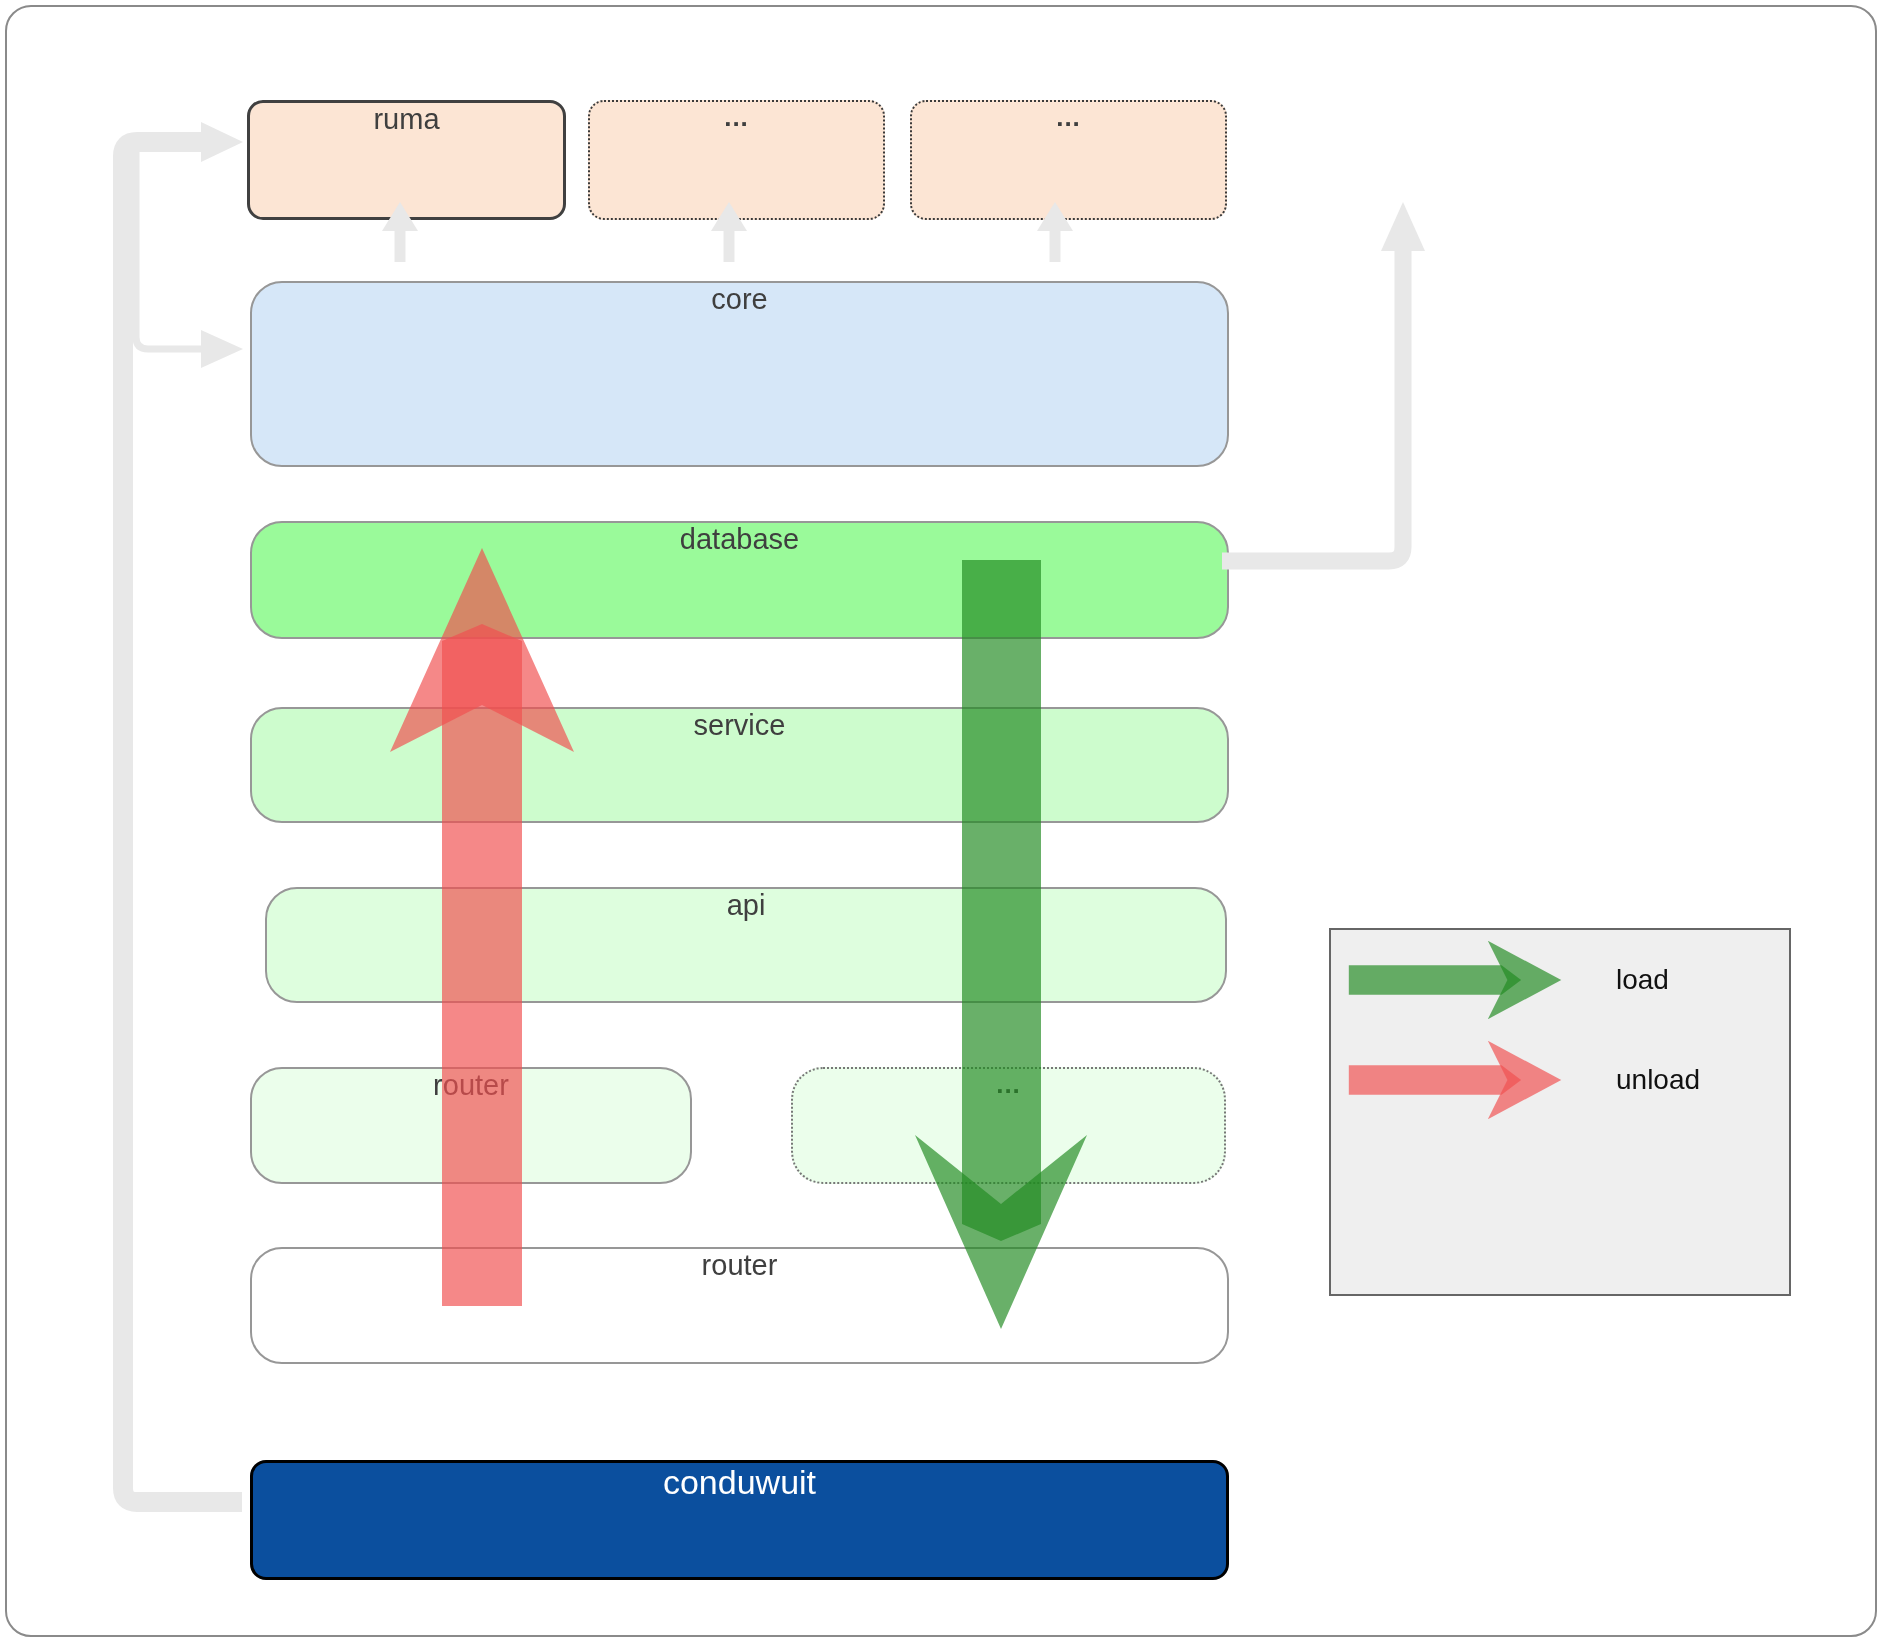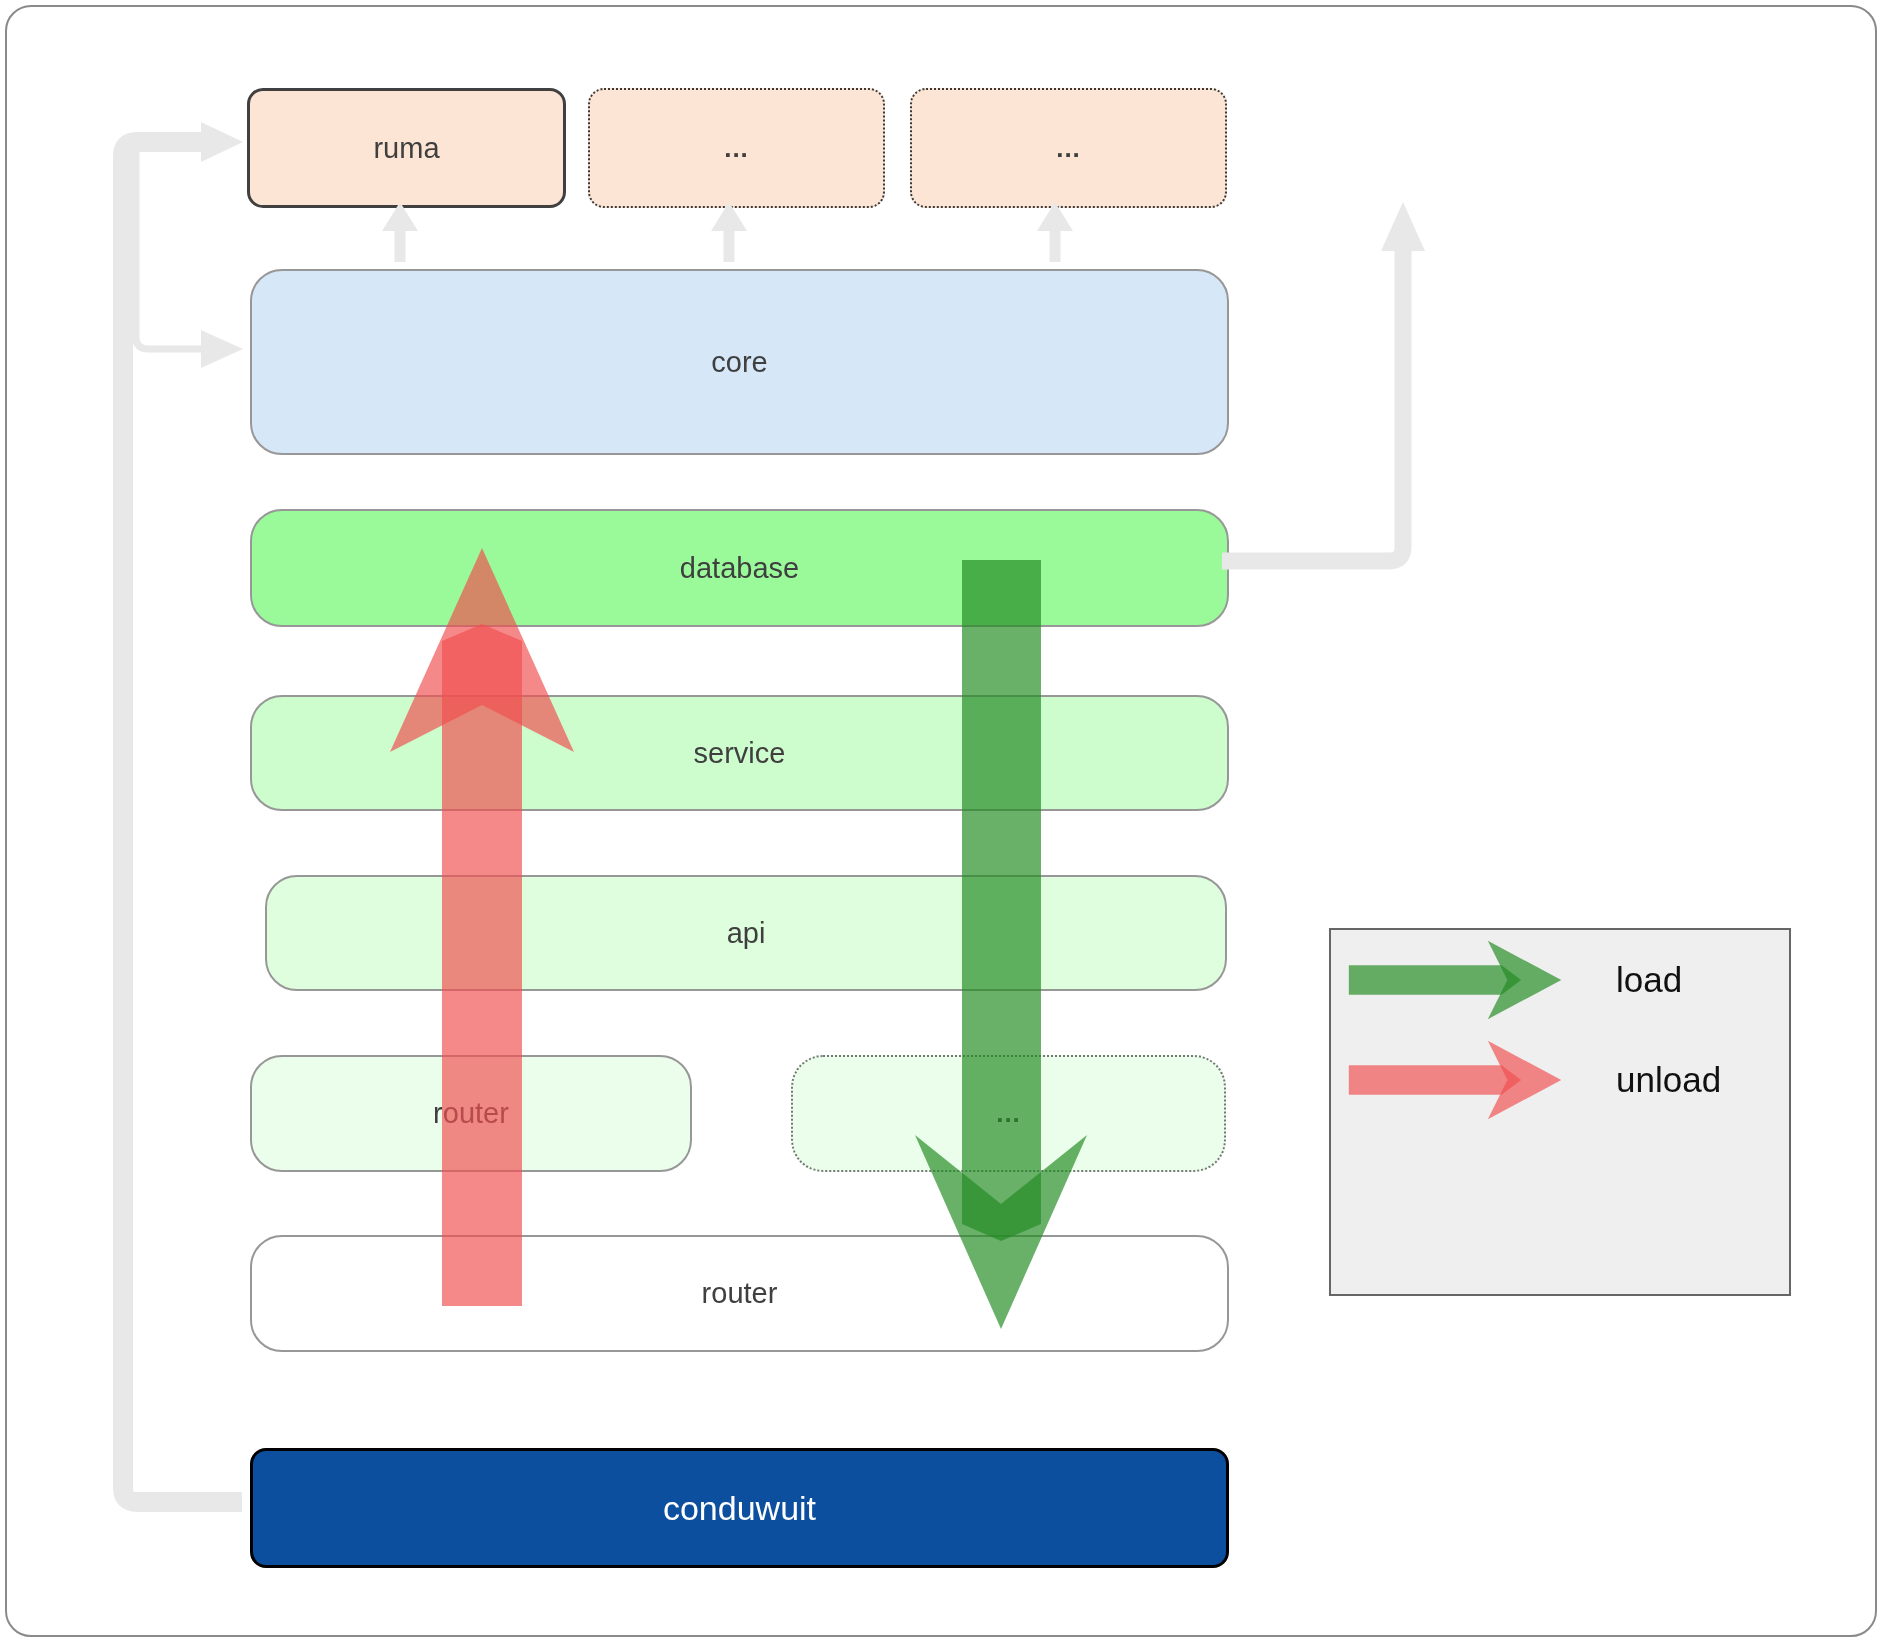--- a/index.html
+++ b/index.html
@@ -10,22 +10,22 @@
     --stack-border:#979797; --connector:#e8e8e8;
     --load-green:#228b22; --unload-red:#f05050;
     --legend-bg:#efefef; --legend-border:#666666;
     --text:#3f3f3f; --frame-border:#8a8a8a; --canvas-bg:#ffffff;
   }
   *{margin:0;padding:0;box-sizing:border-box;}
   html,body{width:1883px;height:1643px;background:var(--canvas-bg);
     font-family:"Liberation Sans",sans-serif;overflow:hidden;}
   .frame{position:absolute;left:5px;top:5px;width:1872px;height:1632px;
     border:2px solid var(--frame-border);border-radius:26px;background:var(--canvas-bg);}
-  .node{position:absolute;display:flex;align-items:center;justify-content:center;
-    font-size:29px;color:var(--text);border-radius:16px;}
+  .node{position:absolute;display:flex;justify-content:center;
+    font-size:29px;color:var(--text);border-radius:16px;margin-top:12px;}
   .peach{background:var(--peach);border:3px solid var(--dark-border);}
   .peach.dotted{border:2px dotted var(--dot-border);}
   .stack{border:2px solid var(--stack-border);border-radius:32px;}
   .faint-dotted{border:2px dotted #777;}
   .ellipsis-label{font-size:26px;font-weight:bold;letter-spacing:1px;}
   
   .n-ruma{left:240px;top:81px;width:319px;height:120px;}
   .n-ell1{left:581px;top:81px;width:297px;height:120px;}
   .n-ell2{left:903px;top:81px;width:317px;height:120px;}
   .n-rocksdb{left:1242px;top:81px;width:319px;height:120px;}
@@ -44,21 +44,21 @@
   .edge-head{fill:var(--connector);stroke:none;}
   .big-arrow-load{fill:var(--load-green);fill-opacity:.68;}
   .big-arrow-unload{fill:var(--unload-red);fill-opacity:.68;}
   
   .legend{position:absolute;left:1322px;top:921px;width:462px;height:368px;
     background:var(--legend-bg);border:2px solid var(--legend-border);
     display:flex;flex-direction:column;align-items:flex-start;}
   .legend-title{width:100%;text-align:center;font-size:41px;color:#111;margin-top:28px;}
   .legend-row{display:flex;align-items:center;height:100px;margin-left:8px;}
   .legend-row svg{width:235px;height:94px;flex:0 0 auto;}
-  .legend-label{font-size:35px;color:#111;margin-left:42px;}
+  .legend-label{font-size:28px;color:#111;margin-left:42px;}
   .arrow-load{fill:var(--load-green);fill-opacity:.68;}
   .arrow-unload{fill:var(--unload-red);fill-opacity:.68;}
 </style>
 </head>
 <body>
 
 <div class="frame">
 
   <div class="node peach n-ruma">
     <span>ruma</span>

